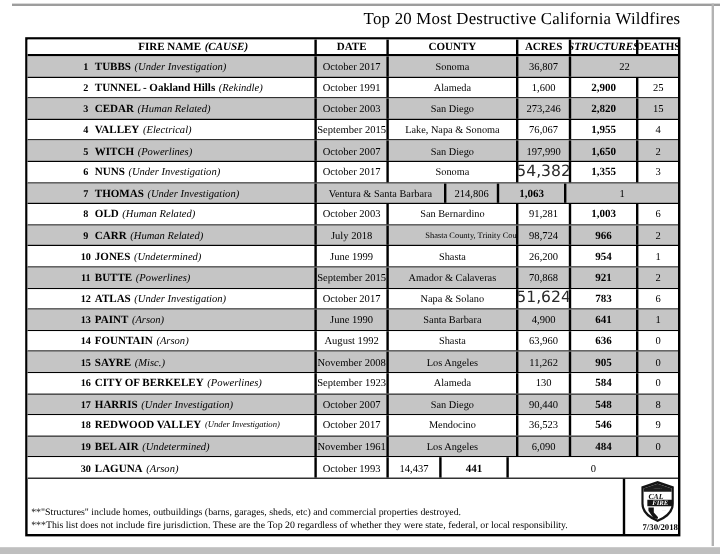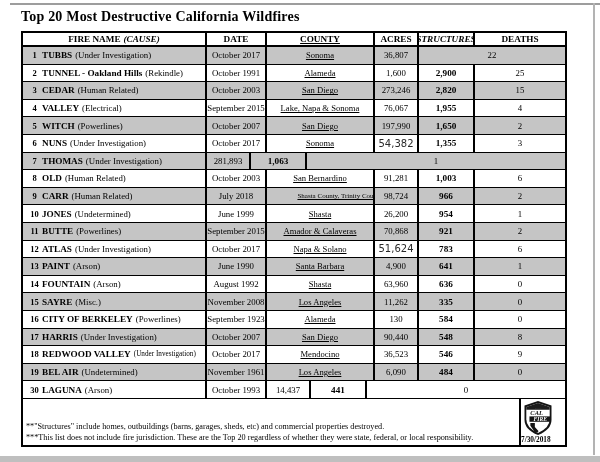--- a/index.html
+++ b/index.html
@@ -10,68 +10,68 @@
     font-family:"Liberation Serif", serif;
     color:#000;
     overflow:hidden;
   }
   .scan-edge-top { position:absolute; top:3px; left:10px; width:590px; height:2px; background:#9d9d9d; }
   .scan-edge-right { position:absolute; top:3px; left:593px; width:2px; height:452px; background:#b3b3b3; }
   .scan-edge-bottom { position:absolute; top:456px; left:0; width:600px; height:6px; background:#bfbfbf; }
 
   .doc-title {
     position:absolute; top:9px; left:21px; width:546px;
-    text-align:left; font-weight:bold; font-size:14px; letter-spacing:.2px;
+    text-align:right; font-weight:normal; font-size:14px; letter-spacing:.2px;
   }
 
   .fire-table {
     position:absolute; left:21px; top:31px; width:546px; height:416px;
     border:2px solid #000; background:#fff;
     display:flex; flex-direction:column;
   }
   .hrow {
     display:flex; height:14px; border-bottom:2px solid #000;
     font-weight:bold; font-size:9.2px; background:#fff;
   }
   .drow {
     display:flex; height:17.6px; border-bottom:1px solid #000;
     font-size:8.8px; background:#fff;
   }
   .drow.shaded { background:#c5c5c5; }
   .cell {
     display:flex; align-items:center; justify-content:center;
     border-right:2px solid #000; overflow:hidden; white-space:nowrap;
   }
-  .c-name   { width:184px; justify-content:flex-start; padding-left:4px; }
+  .c-name   { width:204px; justify-content:flex-start; padding-left:4px;margin-left:37px; }
   .c-date   { width:60px; }
-  .c-county { width:108px; font-size:8.6px;text-decoration:underline; }
+  .c-county { width:108px; font-size:8.6px; }
   .c-acres  { width:44px; }
   .c-struct { width:56px; font-weight:bold; font-size:9.2px; }
   .c-deaths { flex:1; border-right:none; }
 
   .hrow .cell { font-size:9.2px; }
   .hrow .c-name { justify-content:center; padding-left:0; }
   .hdr-italic { font-style:italic; margin-left:3px; }
   .hdr-structures { font-style:italic; }
 
   .rank { display:inline-block; width:15px; text-align:center; font-weight:bold; font-size:8.5px; flex:none; }
   .fname { font-weight:bold; font-size:9.2px; }
-  .cause { font-size:8.8px; margin-left:3px; }
+  .cause { font-style:italic; font-size:8.8px; margin-left:3px; }
   .small-cause { font-size:7.2px; }
   .small-text { font-size:7px;padding-left:40px; }
-  .alt-num { font-family:"DejaVu Sans", sans-serif; font-size:10px; color:#2a2a2a; }
+  .alt-num { font-family:"DejaVu Sans", sans-serif; font-size:13px; color:#2a2a2a; }
 
   .frow { display:flex; flex:1; }
   .notes {
     flex:1; display:flex; flex-direction:column; justify-content:flex-end;
     padding:0 0 2px 3px; font-size:8.2px; line-height:10.5px; white-space:nowrap;
   }
   .logo-cell {
     width:46px; border-left:2px solid #000;
-    display:flex; flex-direction:column; align-items:flex-start; justify-content:flex-start;
+    display:flex; flex-direction:column; align-items:flex-end; justify-content:flex-start;
     padding-top:1px;
   }
   .pub-date { font-size:7.3px; font-weight:bold; margin-top:-1px; }
 </style>
 </head>
 <body>
 
 <div class="scan-edge-top"></div>
 <div class="scan-edge-right"></div>
 <div class="scan-edge-bottom"></div>
@@ -162,21 +162,22 @@
     <div class="cell c-acres alt-num">54,382</div>
     <div class="cell c-struct">1,355</div>
     <div class="cell c-deaths">3</div>
   </div>
       <div class="drow shaded">
     <div class="cell c-name">
       <span class="rank">7</span>
       <span class="fname">THOMAS</span>
       <span class="cause">(Under Investigation)</span>
     </div>
-    <div class="cell c-acres">281,893</div>
+    <div class="cell c-county">Ventura &amp; Santa Barbara</div>
+    <div class="cell c-acres">214,806</div>
     <div class="cell c-struct">1,063</div>
     <div class="cell c-deaths">1</div>
   </div>
       <div class="drow">
     <div class="cell c-name">
       <span class="rank">8</span>
       <span class="fname">OLD</span>
       <span class="cause">(Human Related)</span>
     </div>
     <div class="cell c-date">October 2003</div>
@@ -259,21 +260,21 @@
   </div>
       <div class="drow shaded">
     <div class="cell c-name">
       <span class="rank">15</span>
       <span class="fname">SAYRE</span>
       <span class="cause">(Misc.)</span>
     </div>
     <div class="cell c-date">November 2008</div>
     <div class="cell c-county">Los Angeles</div>
     <div class="cell c-acres">11,262</div>
-    <div class="cell c-struct">335</div>
+    <div class="cell c-struct">905</div>
     <div class="cell c-deaths">0</div>
   </div>
       <div class="drow">
     <div class="cell c-name">
       <span class="rank">16</span>
       <span class="fname">CITY OF BERKELEY</span>
       <span class="cause">(Powerlines)</span>
     </div>
     <div class="cell c-date">September 1923</div>
     <div class="cell c-county">Alameda</div>

